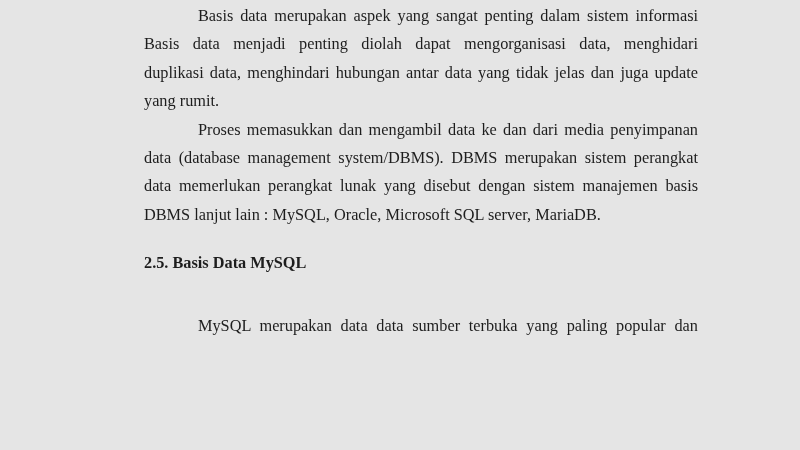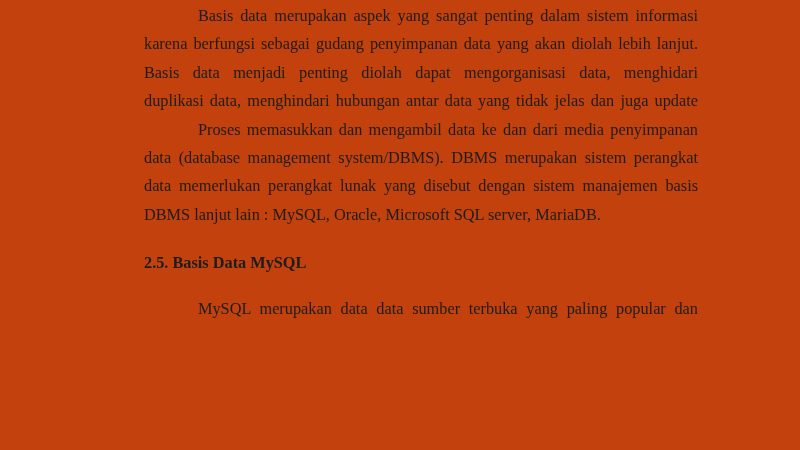--- a/index.html
+++ b/index.html
@@ -10,21 +10,21 @@
     width: 800px;
     height: 450px;
     overflow: hidden;
     background: #ffffff;
     font-family: "Liberation Serif", "DejaVu Serif", serif;
   }
   .page {
     position: relative;
     width: 800px;
     height: 450px;
-    background: #c2410c;
+    background: #e5e5e5;
   }
   .textblock {
     position: absolute;
     left: 144px;
     top: 2px;
     width: 554px;
     color: #1d1d1d;
     font-size: 16.3px;
     line-height: 28.4px;
   }
@@ -44,34 +44,34 @@
     text-align-last: left;
   }
   .ind {
     
     text-indent: 54px;
   }
   .heading {
     font-weight: bold;
     text-align: left;
     margin-top: 20px;
-    margin-bottom: 17px;
+    margin-bottom: 34px;
   }
 </style>
 </head>
 <body>
 
 <div class="page">
   <div class="textblock">
 
     <div class="para">
       <div class="ln ind">Basis data merupakan aspek yang sangat penting dalam sistem informasi</div>
-      <div class="ln">karena berfungsi sebagai gudang penyimpanan data yang akan diolah lebih lanjut.</div>
       <div class="ln">Basis data menjadi penting diolah dapat mengorganisasi data, menghidari</div>
       <div class="ln">duplikasi data, menghindari hubungan antar data yang tidak jelas dan juga update</div>
+      <div class="ln-end">yang rumit.</div>
     </div>
 
     <div class="para">
       <div class="ln ind">Proses memasukkan dan mengambil data ke dan dari media penyimpanan</div>
       <div class="ln">data (database management system/DBMS). DBMS merupakan sistem perangkat</div>
       <div class="ln">data memerlukan perangkat lunak yang disebut dengan sistem manajemen basis</div>
       <div class="ln-end">DBMS lanjut lain : MySQL, Oracle, Microsoft SQL server, MariaDB.</div>
     </div>
 
     <div class="heading">2.5. Basis Data MySQL</div>

